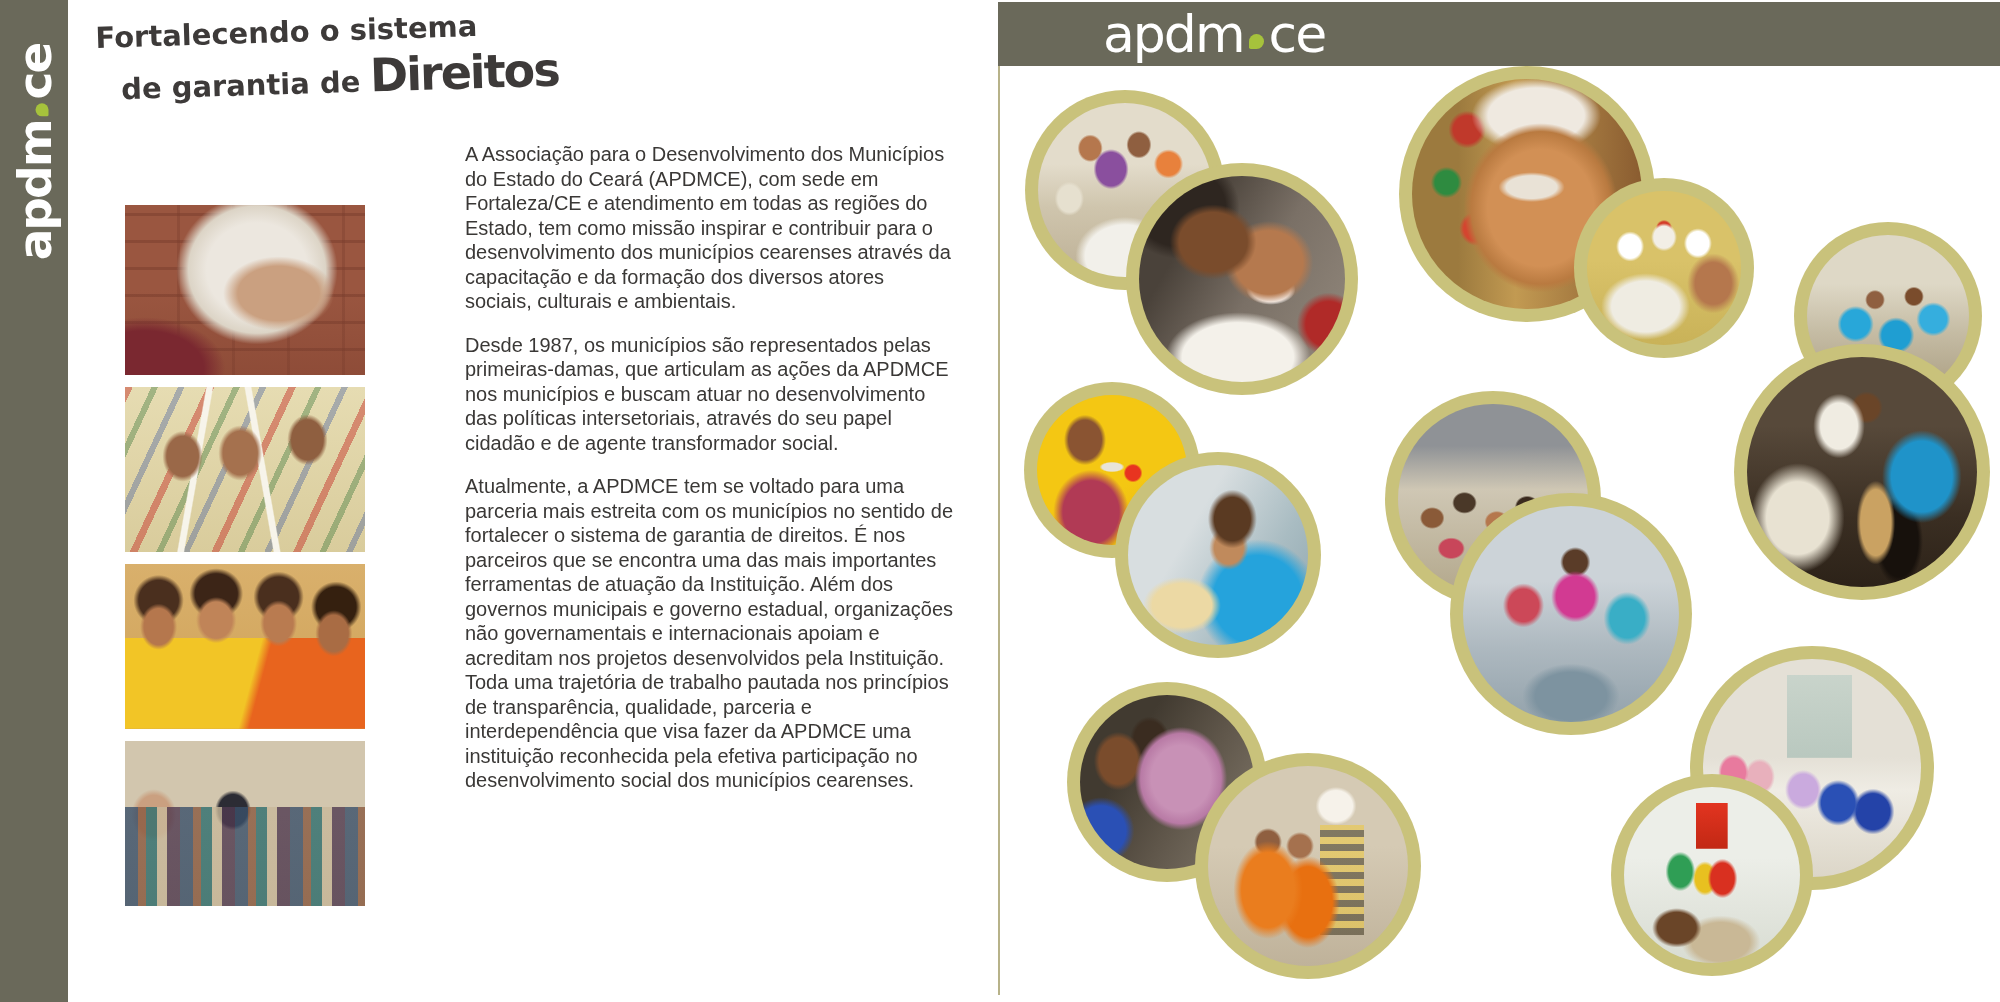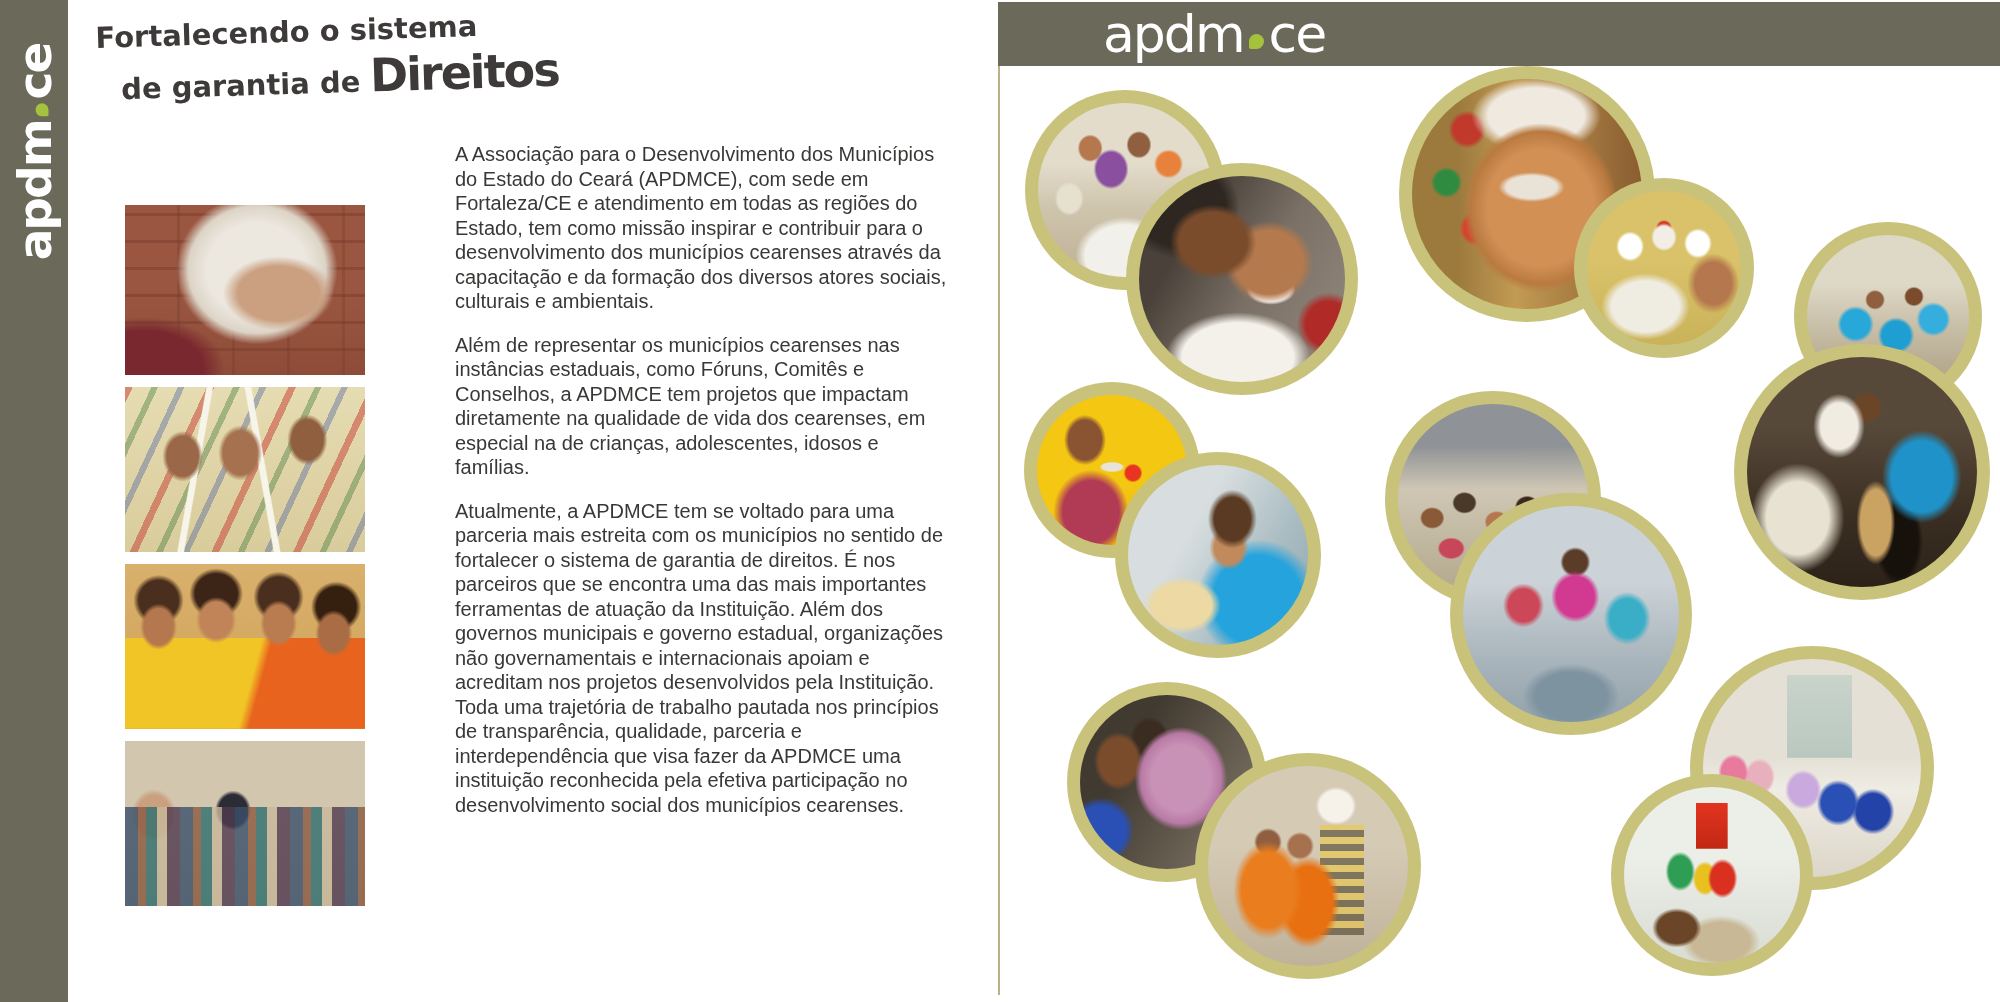--- a/index.html
+++ b/index.html
@@ -21,21 +21,21 @@
   .title-l2{display:flex;align-items:baseline;margin-left:24px;margin-top:3px;font-size:29px;}
   .title-emph{font-size:46px;letter-spacing:-2px;margin-left:10px;}
 
   
   .photos{position:absolute;left:125px;top:0;width:240px;height:1002px;}
   .photo{position:absolute;left:0;width:240px;overflow:hidden;}
 
   
   .bodytext{position:absolute;left:447px;top:142px;width:508px;color:var(--body);
     font-size:20px;line-height:24.5px;}
-  .bodytext p{margin:0 0 19px 8px;}
+  .bodytext p{margin:0 0 19px 18px;}
 
   
   .header-bar{position:absolute;left:998px;top:2px;width:1002px;height:64px;background:var(--olive);}
   .header-logo{position:absolute;left:105px;top:50%;transform:translateY(-50%);
     color:#fff;font-family:"DejaVu Sans",sans-serif;font-weight:normal;font-size:52px;letter-spacing:-2px;
     white-space:nowrap;}
   .header-logo .brand-dot{width:15px;height:15px;margin:0 5px 3px 5px;}
   .page-divider{position:absolute;left:998px;top:66px;width:2px;height:929px;background:var(--divider);}
 
   .circles{position:absolute;left:0;top:0;width:2000px;height:1002px;}
@@ -61,21 +61,21 @@
 
   <div class="photos" id="photos">
       <div class="photo" aria-label="elderly woman with glasses, brick wall behind" style="top: 205px; height: 170px; background: radial-gradient(34% 32% at 64% 52%, rgb(202, 160, 128) 0px, rgb(202, 160, 128) 50%, rgba(0, 0, 0, 0) 68%), radial-gradient(42% 55% at 55% 38%, rgb(236, 231, 223) 0px, rgb(236, 231, 223) 50%, rgb(220, 212, 198) 68%, rgba(0, 0, 0, 0) 80%), radial-gradient(45% 40% at 8% 96%, rgb(122, 40, 48) 0px, rgb(122, 40, 48) 55%, rgba(0, 0, 0, 0) 75%), repeating-linear-gradient(0deg, rgba(0, 0, 0, 0) 0px, rgba(0, 0, 0, 0) 24px, rgba(120, 60, 44, 0.5) 24px, rgba(120, 60, 44, 0.5) 27px), repeating-linear-gradient(90deg, rgba(0, 0, 0, 0) 0px, rgba(0, 0, 0, 0) 52px, rgba(120, 60, 44, 0.35) 52px, rgba(120, 60, 44, 0.35) 55px), linear-gradient(rgb(154, 86, 64) 0px, rgb(154, 86, 64) 50%, rgb(142, 76, 56) 100%);"></div>
       <div class="photo" aria-label="children in striped shirts playing recorder flutes" style="top: 387px; height: 165px; background: radial-gradient(12% 22% at 24% 42%, rgb(154, 104, 72) 0px, rgb(154, 104, 72) 55%, rgba(0, 0, 0, 0) 70%), radial-gradient(13% 24% at 48% 40%, rgb(165, 113, 78) 0px, rgb(165, 113, 78) 55%, rgba(0, 0, 0, 0) 70%), radial-gradient(12% 22% at 76% 32%, rgb(143, 95, 64) 0px, rgb(143, 95, 64) 55%, rgba(0, 0, 0, 0) 70%), linear-gradient(100deg, rgba(0, 0, 0, 0) 30%, rgb(247, 244, 234) 30.5%, rgb(247, 244, 234) 32.5%, rgba(0, 0, 0, 0) 33%), linear-gradient(80deg, rgba(0, 0, 0, 0) 55%, rgb(247, 244, 234) 55.5%, rgb(247, 244, 234) 57.5%, rgba(0, 0, 0, 0) 58%), repeating-linear-gradient(115deg, rgba(198, 58, 48, 0.5) 0px, rgba(198, 58, 48, 0.5) 7px, rgba(0, 0, 0, 0) 7px, rgba(0, 0, 0, 0) 24px, rgba(60, 120, 60, 0.4) 24px, rgba(60, 120, 60, 0.4) 30px, rgba(0, 0, 0, 0) 30px, rgba(0, 0, 0, 0) 48px, rgba(50, 80, 160, 0.35) 48px, rgba(50, 80, 160, 0.35) 54px, rgba(0, 0, 0, 0) 54px, rgba(0, 0, 0, 0) 74px), linear-gradient(rgb(230, 220, 178), rgb(217, 204, 156));"></div>
       <div class="photo" aria-label="four girls in yellow and red shirts smiling" style="top: 564px; height: 165px; background: radial-gradient(11% 20% at 14% 38%, rgb(181, 119, 77) 0px, rgb(181, 119, 77) 55%, rgba(0, 0, 0, 0) 70%), radial-gradient(12% 20% at 38% 34%, rgb(192, 132, 88) 0px, rgb(192, 132, 88) 55%, rgba(0, 0, 0, 0) 70%), radial-gradient(11% 20% at 64% 36%, rgb(185, 123, 80) 0px, rgb(185, 123, 80) 55%, rgba(0, 0, 0, 0) 70%), radial-gradient(11% 20% at 87% 42%, rgb(169, 108, 68) 0px, rgb(169, 108, 68) 55%, rgba(0, 0, 0, 0) 70%), radial-gradient(15% 22% at 14% 22%, rgb(74, 47, 30) 0px, rgb(74, 47, 30) 55%, rgba(0, 0, 0, 0) 70%), radial-gradient(16% 22% at 38% 18%, rgb(60, 37, 23) 0px, rgb(60, 37, 23) 55%, rgba(0, 0, 0, 0) 70%), radial-gradient(15% 22% at 64% 20%, rgb(74, 47, 30) 0px, rgb(74, 47, 30) 55%, rgba(0, 0, 0, 0) 70%), radial-gradient(15% 22% at 88% 26%, rgb(53, 32, 15) 0px, rgb(53, 32, 15) 55%, rgba(0, 0, 0, 0) 70%), linear-gradient(105deg, rgb(242, 197, 38) 0px, rgb(242, 197, 38) 52%, rgb(232, 100, 30) 56%, rgb(232, 100, 30) 100%) 0px 100% / 100% 55% no-repeat, linear-gradient(rgb(217, 176, 108), rgb(207, 162, 87));"></div>
       <div class="photo" aria-label="audience seated in a meeting room" style="top: 741px; height: 165px; background: repeating-linear-gradient(90deg, rgba(58, 80, 106, 0.8) 0px, rgba(58, 80, 106, 0.8) 13px, rgba(138, 90, 64, 0.8) 13px, rgba(138, 90, 64, 0.8) 21px, rgba(46, 110, 110, 0.8) 21px, rgba(46, 110, 110, 0.8) 32px, rgba(200, 184, 154, 0.8) 32px, rgba(200, 184, 154, 0.8) 42px, rgba(80, 58, 80, 0.8) 42px, rgba(80, 58, 80, 0.8) 55px) 0px 100% / 100% 60% no-repeat, radial-gradient(13% 22% at 12% 45%, rgb(202, 160, 128) 0px, rgb(202, 160, 128) 55%, rgba(0, 0, 0, 0) 72%), radial-gradient(10% 16% at 45% 42%, rgb(44, 44, 52) 0px, rgb(44, 44, 52) 60%, rgba(0, 0, 0, 0) 75%), linear-gradient(rgb(210, 198, 174) 0px, rgb(210, 198, 174) 45%, rgb(195, 183, 156) 100%);"></div>
     </div>
 
   <div class="bodytext">
     <p>A Associação para o Desenvolvimento dos Municípios do Estado do Ceará (APDMCE), com sede em Fortaleza/CE e atendimento em todas as regiões do Estado, tem como missão inspirar e contribuir para o desenvolvimento dos municípios cearenses através da capacitação e da formação dos diversos atores sociais, culturais e ambientais.</p>
-    <p>Além de representar os municípios cearenses nas instâncias estaduais, como Fóruns, Comitês e Conselhos, a APDMCE tem projetos que impactam diretamente na qualidade de vida dos cearenses, em especial na de crianças, adolescentes, idosos e famílias.</p>
+    <p>Desde 1987, os municípios são representados pelas primeiras-damas, que articulam as ações da APDMCE nos municípios e buscam atuar no desenvolvimento das políticas intersetoriais, através do seu papel cidadão e de agente transformador social.</p>
     <p>Atualmente, a APDMCE tem se voltado para uma parceria mais estreita com os municípios no sentido de fortalecer o sistema de garantia de direitos. É nos parceiros que se encontra uma das mais importantes ferramentas de atuação da Instituição. Além dos governos municipais e governo estadual, organizações não governamentais e internacionais apoiam e acreditam nos projetos desenvolvidos pela Instituição. Toda uma trajetória de trabalho pautada nos princípios de transparência, qualidade, parceria e interdependência que visa fazer da APDMCE uma instituição reconhecida pela efetiva participação no desenvolvimento social dos municípios cearenses.</p>
   </div>
 
   <div class="header-bar">
     <div class="header-logo"><span>apdm</span><span class="brand-dot"></span><span>ce</span></div>
   </div>
   <div class="page-divider"></div>
 
   <div class="circles" id="circles">
       <div class="circle" aria-label="adults in a training workshop at tables" style="left: 1025px; top: 90px; height: 200px; width: 200px;">

